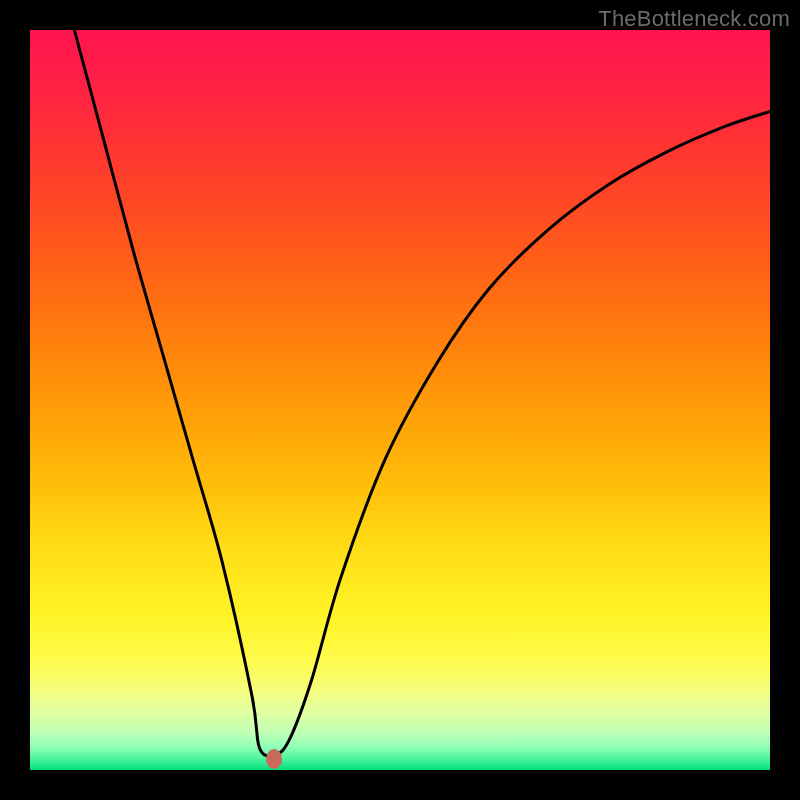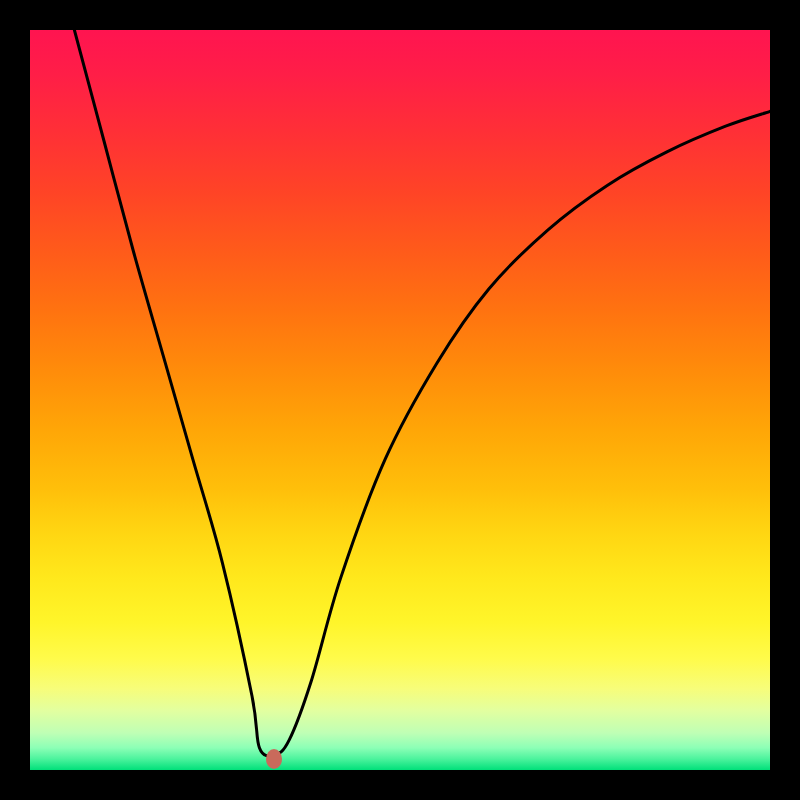--- a/index.html
+++ b/index.html
@@ -73,13 +73,14 @@
 </head>
 <body>
 
 <div class="frame">
   <div class="plot-area">
     <svg class="curve" viewBox="0 0 740 740" preserveAspectRatio="none">
       <path id="curve-path" fill="none" stroke="#000" stroke-width="3" stroke-linecap="round" stroke-linejoin="round" d="M 44.4,0 C 49.33333333333333,18.5 64.13333333333333,74 74,111 C 83.86666666666667,148 93.73333333333335,186.23333333333335 103.60000000000001,222 C 113.46666666666667,257.76666666666665 123.33333333333331,291.0666666666666 133.2,325.59999999999997 C 143.06666666666666,360.1333333333333 152.93333333333334,394.66666666666663 162.8,429.2 C 172.66666666666669,463.73333333333335 182.53333333333333,493.33333333333326 192.4,532.8 C 202.26666666666668,572.2666666666667 215.83333333333334,635.1666666666666 222,666 C 228.16666666666666,696.8333333333334 225.7,707.9333333333333 229.4,717.8 C 233.10000000000002,727.6666666666666 239.26666666666668,726.4333333333334 244.20000000000002,725.2 C 249.13333333333335,723.9666666666667 252.83333333333334,722.7333333333333 259,710.4 C 265.1666666666667,698.0666666666666 272.56666666666666,678.3333333333334 281.2,651.2 C 289.8333333333333,624.0666666666667 298.4666666666667,584.6 310.8,547.6 C 323.1333333333333,510.6 339.16666666666663,464.9666666666667 355.2,429.2 C 371.23333333333335,393.4333333333333 389.7333333333334,361.3666666666666 407.00000000000006,332.99999999999994 C 424.2666666666667,304.63333333333327 440.3,281.2 458.8,259 C 477.3,236.8 498.26666666666665,217.06666666666675 518,199.80000000000007 C 537.7333333333333,182.5333333333334 557.4666666666667,168.35 577.2,155.39999999999998 C 596.9333333333334,142.44999999999996 616.6666666666666,131.96666666666667 636.4,122.10000000000002 C 656.1333333333333,112.23333333333336 678.3333333333333,102.98333333333339 695.5999999999999,96.20000000000005 C 712.8666666666666,89.4166666666667 732.6,83.86666666666666 740,81.39999999999998"></path>
     </svg>
     <div class="marker" id="marker" style="left: 244.2px; top: 728.9px; background: rgb(201, 106, 91);"></div>
   </div>
+  <div class="watermark">TheBottleneck.com</div>
 </div>
 
 </body></html>

